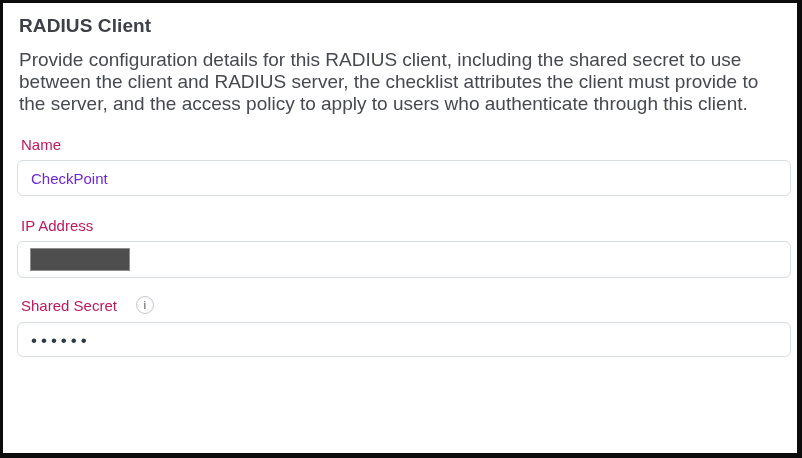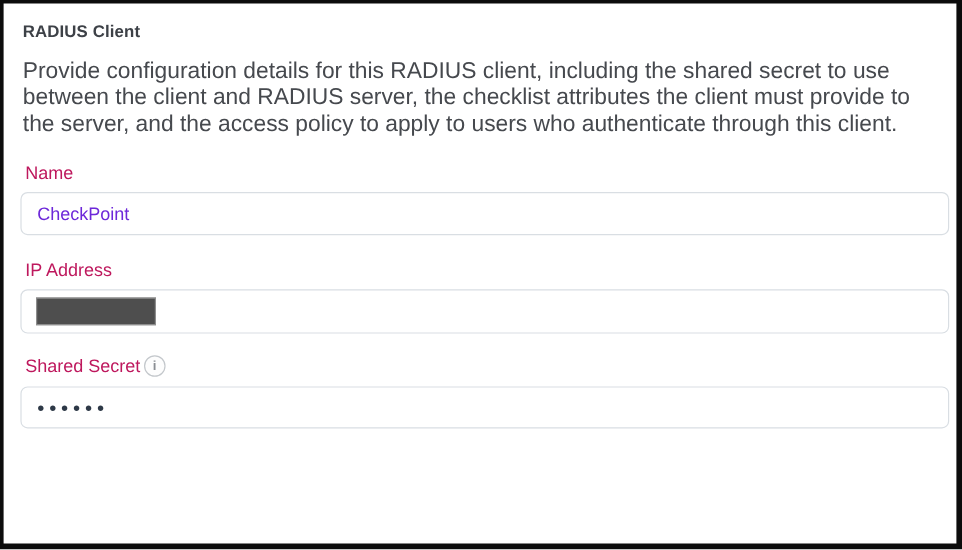--- a/index.html
+++ b/index.html
@@ -12,21 +12,21 @@
     width: 802px;
     height: 458px;
     background: #ffffff;
     border-style: solid;
     border-color: #0c0c0c;
     border-width: 3px 5px 5px 3px;
     overflow: hidden;
     padding: 6px 12px 0 14px;
   }
   .page-title {
-    font-size: 14px;
+    font-size: 19px;
     line-height: 26px;
     font-weight: 700;
     color: #3d4147;
     margin: 4px 0 0 2px;
     letter-spacing: 0.1px;
   }
   .intro {
     margin: 10px 2px 0 2px;
     width: 758px;
     font-size: 19px;
@@ -39,21 +39,21 @@
   .field-label {
     display: block;
     font-size: 15px;
     line-height: 15px;
     color: #be185d;
     margin: 0 0 8px 4px;
   }
   .label-row {
     display: flex;
     align-items: center;
-    gap: 3px;
+    gap: 19px;
     margin: 0 0 8px 4px;
   }
   .label-row .field-label { margin: 0; }
   .text-input, .text-area {
     display: block;
     width: 774px;
     border: 1px solid #d9dee3;
     border-radius: 6px;
     background: #ffffff;
     font-family: "Liberation Sans", "DejaVu Sans", sans-serif;

